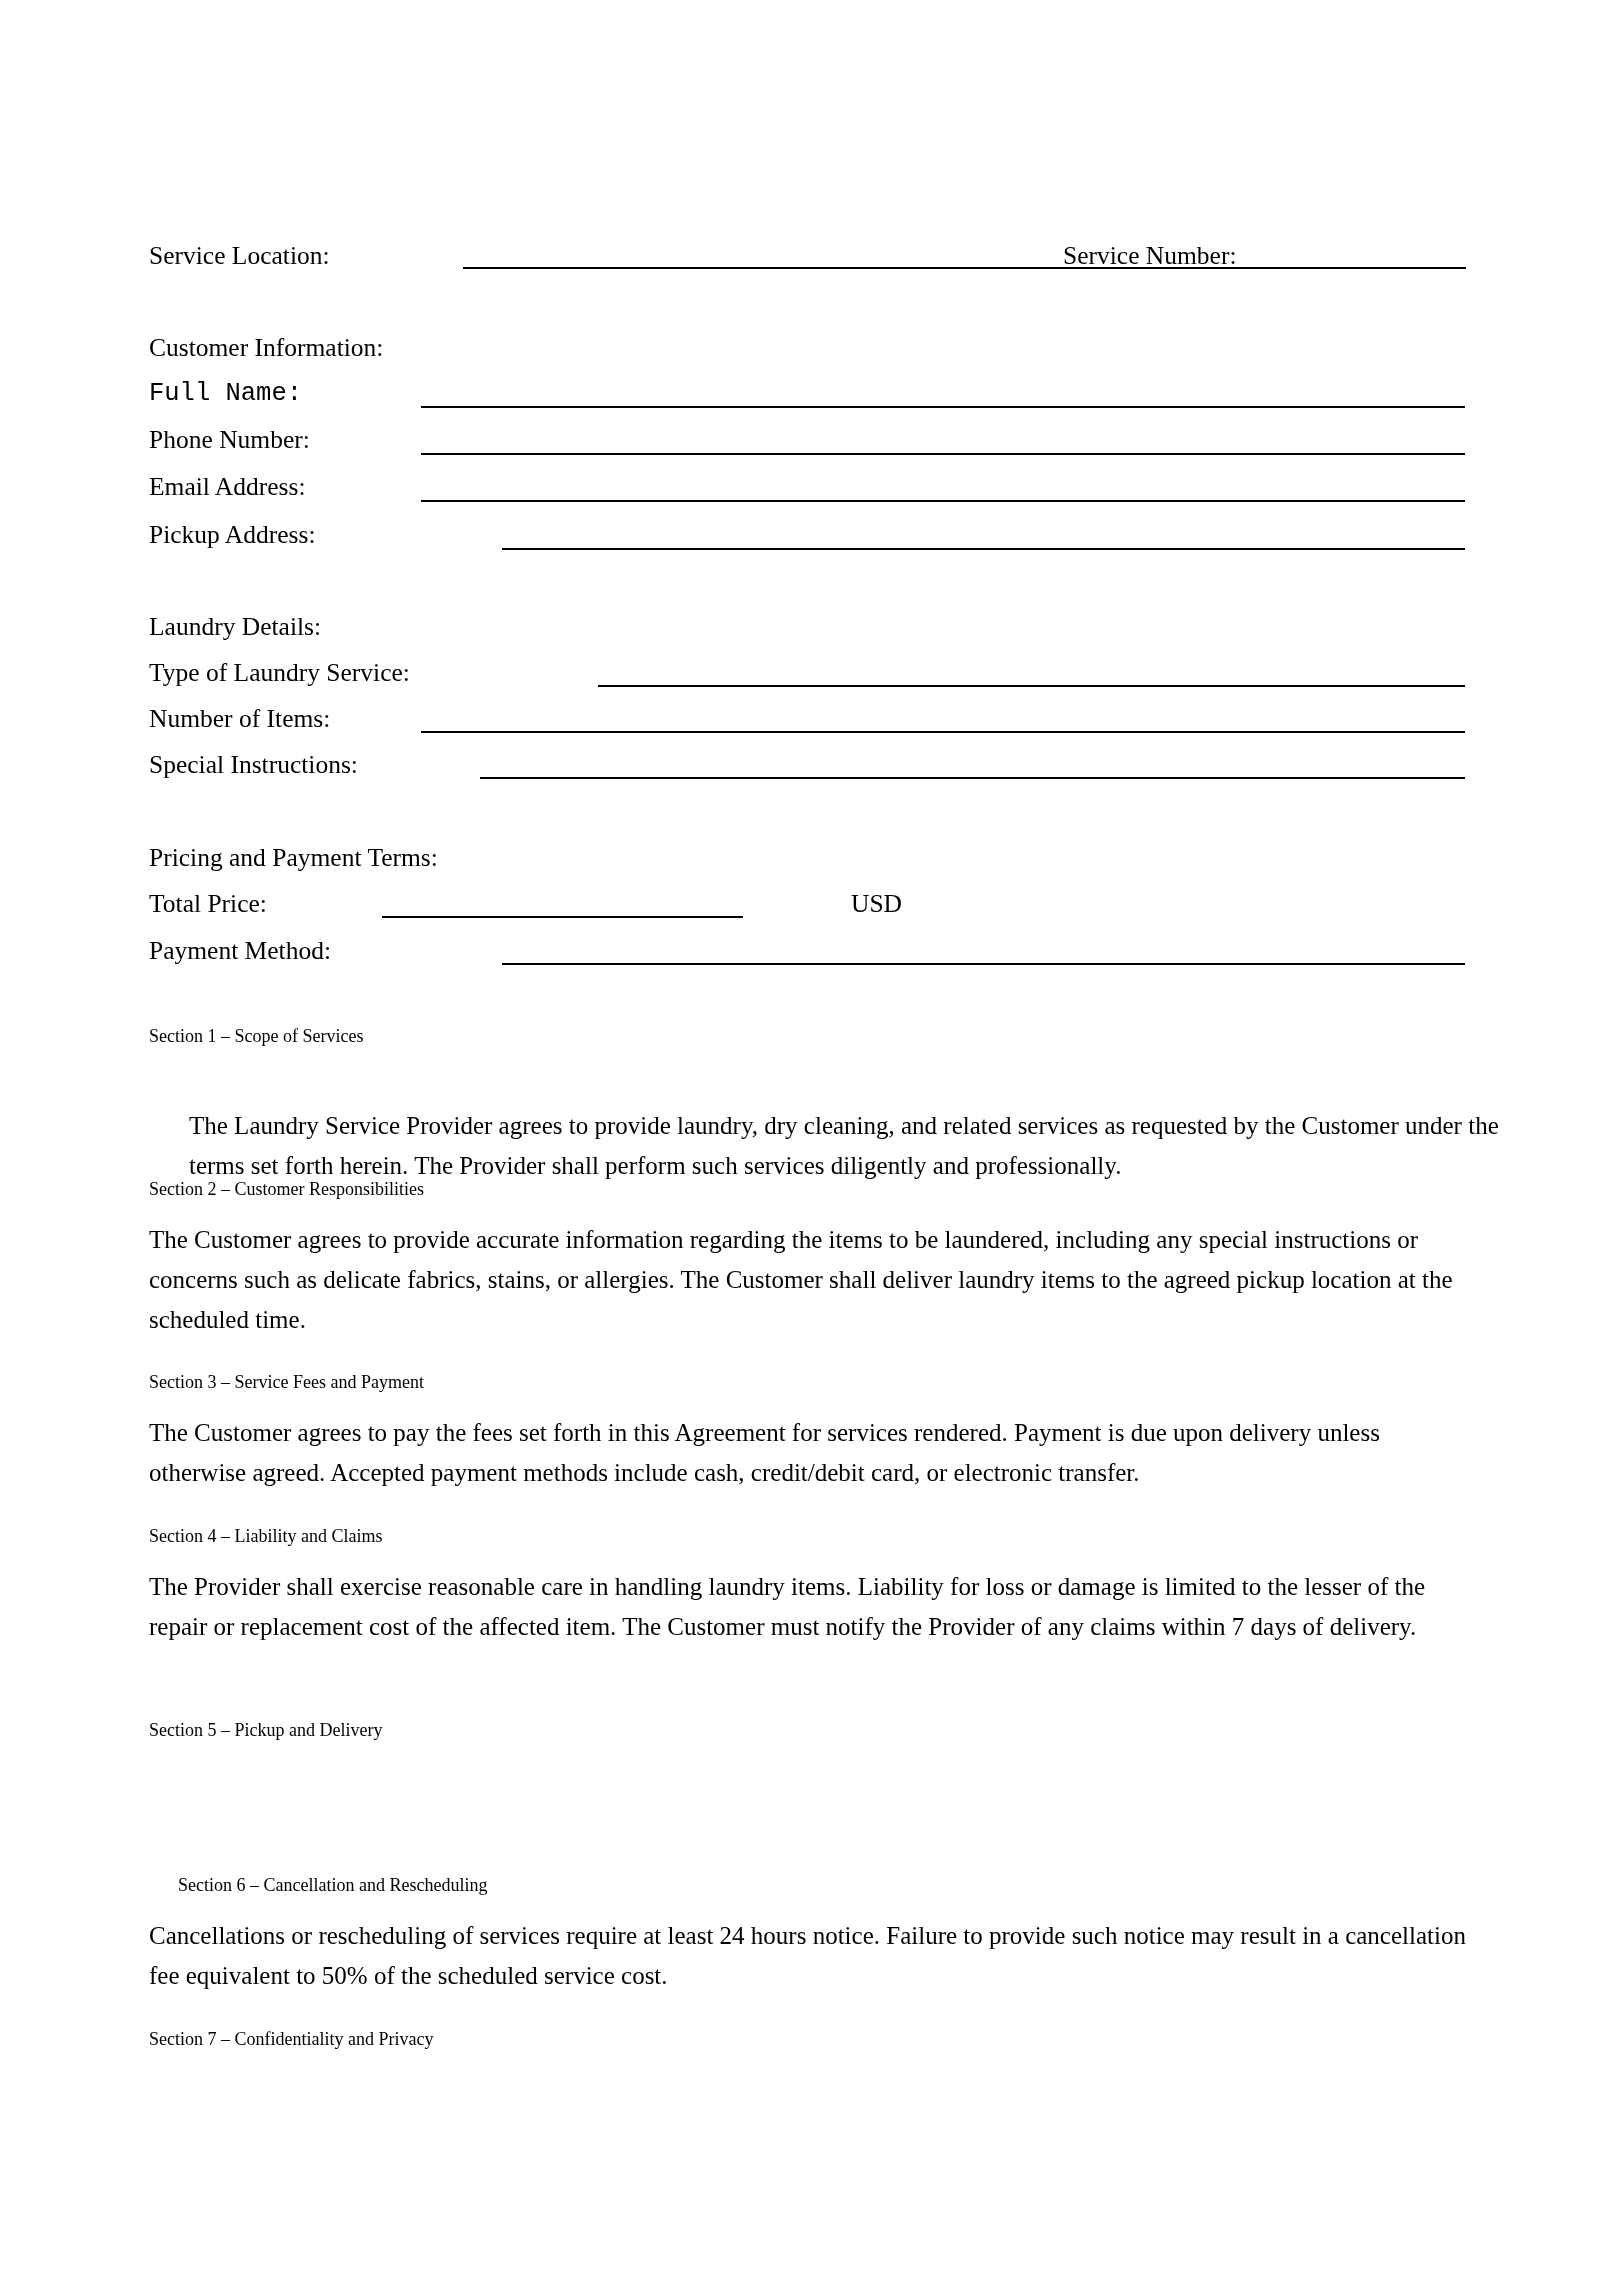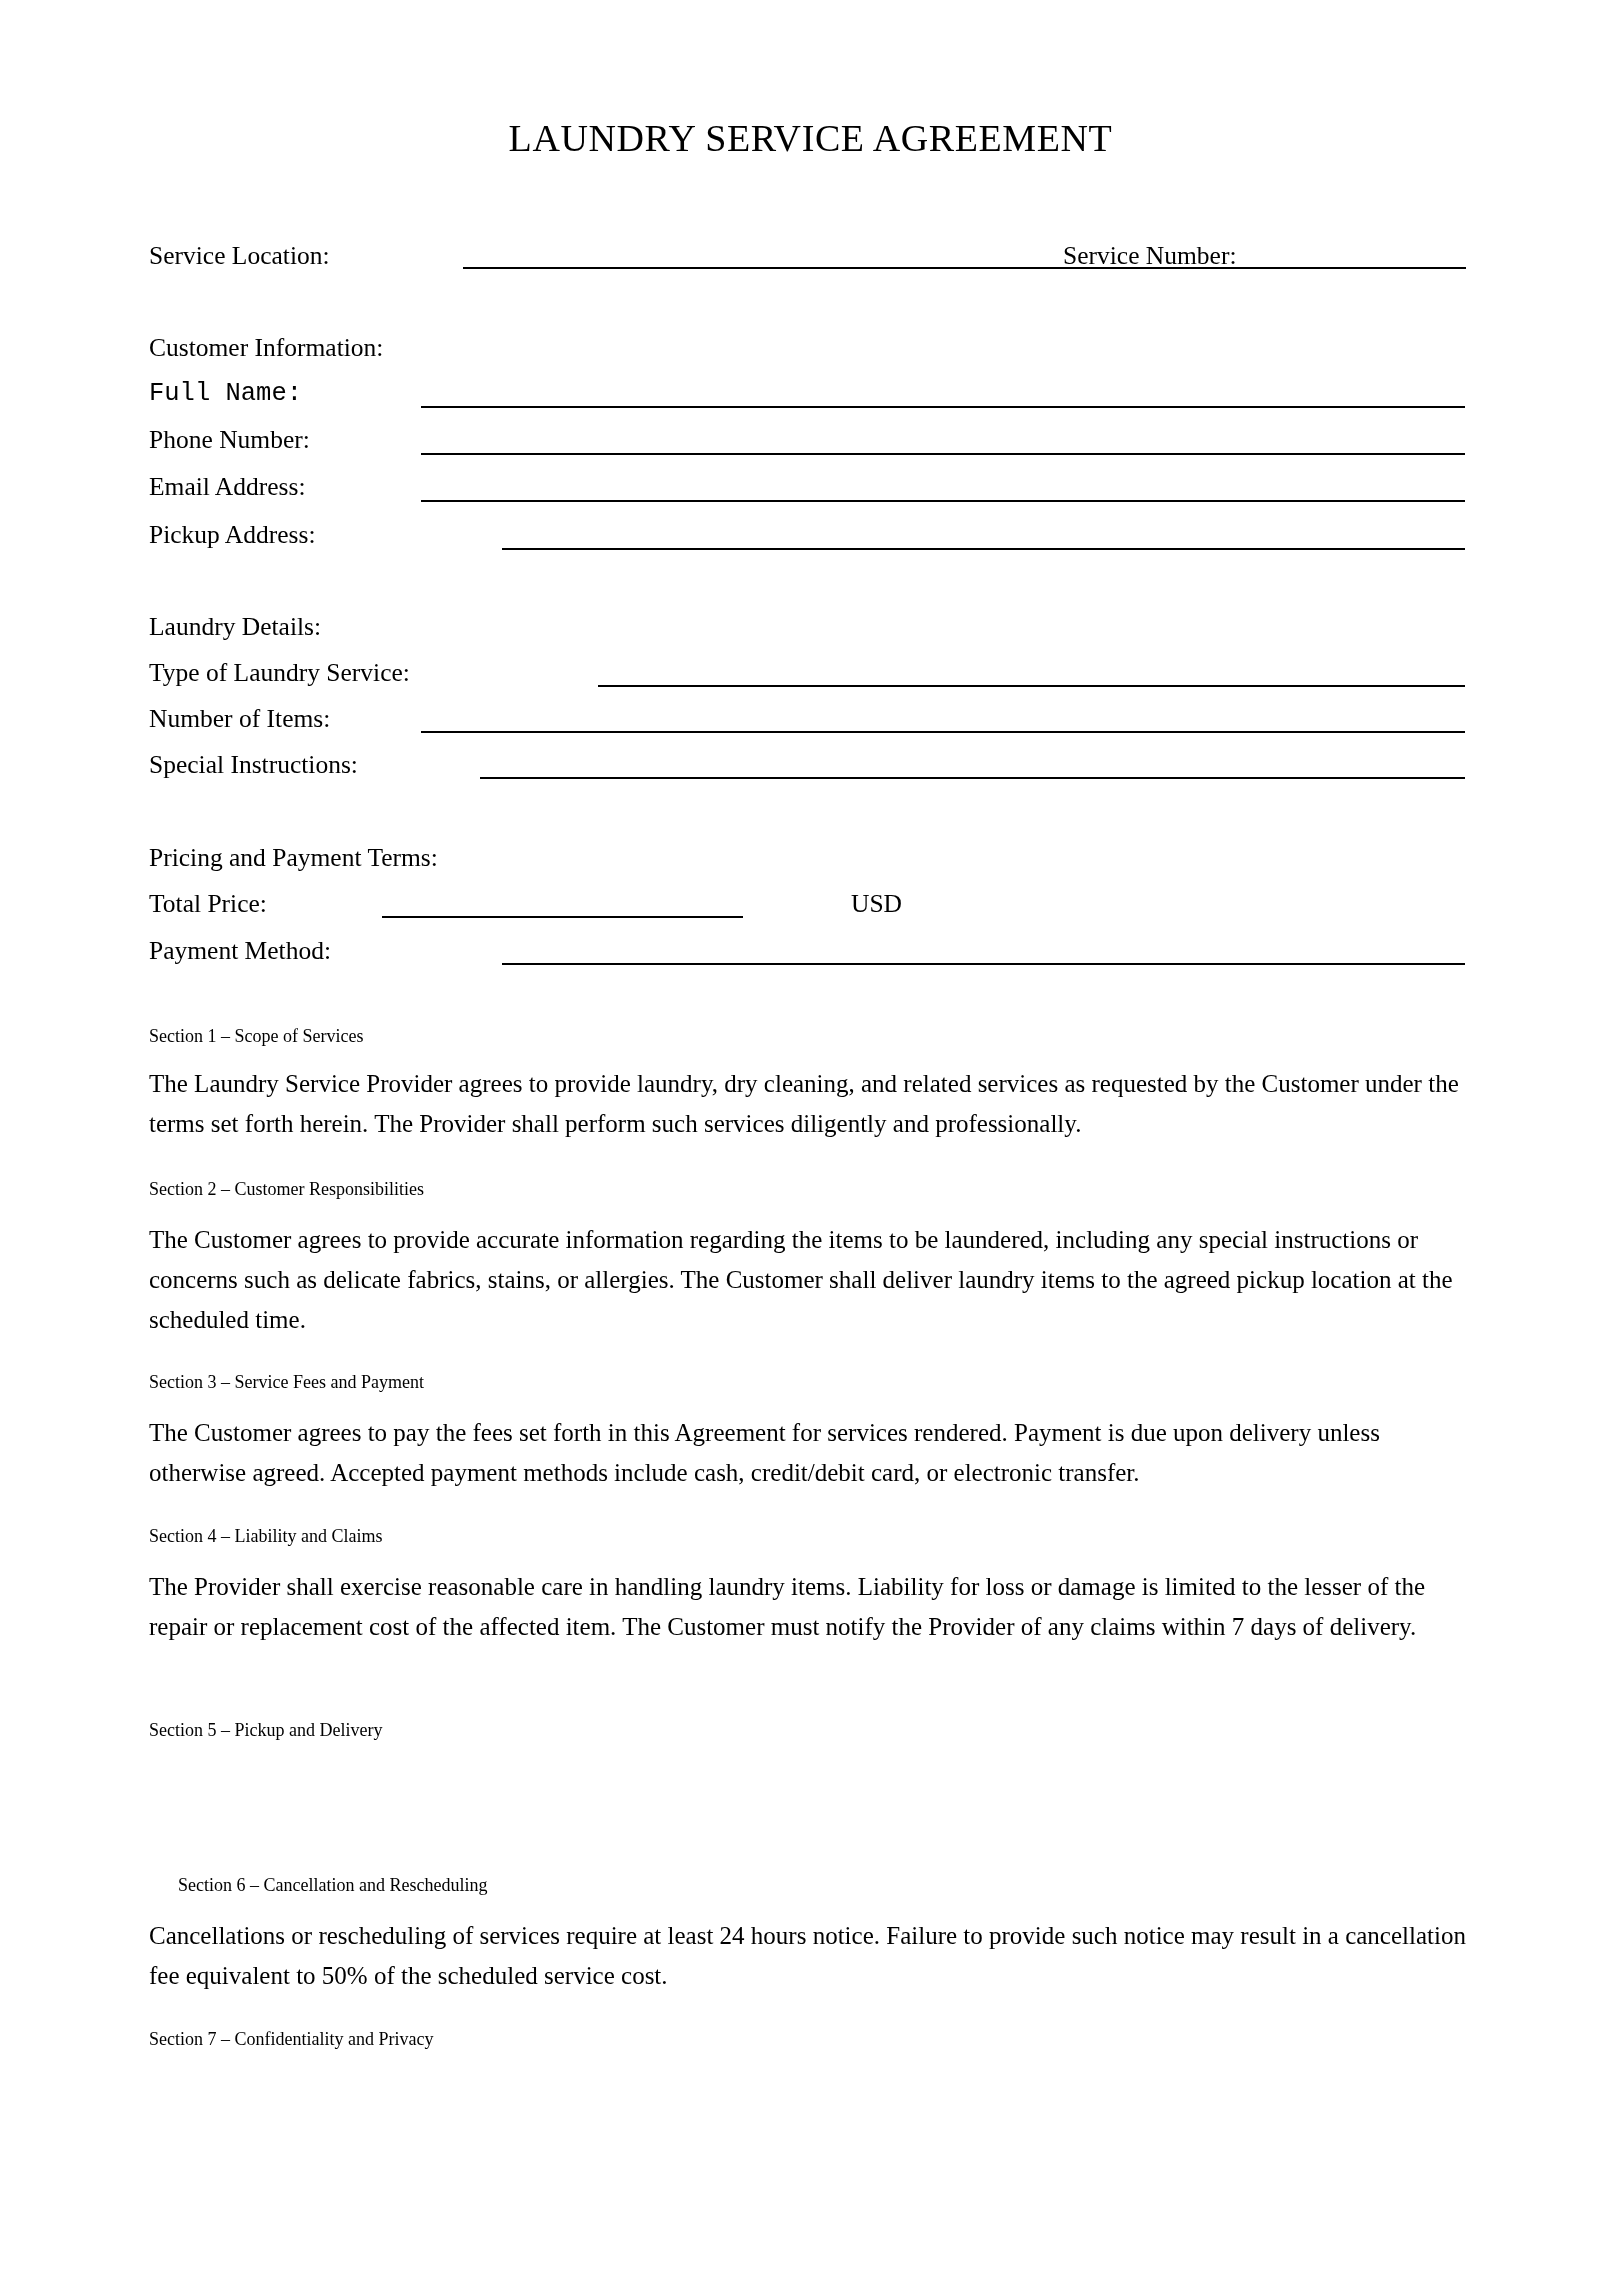--- a/index.html
+++ b/index.html
@@ -69,21 +69,20 @@
     font-size: 25px;
     line-height: 40px;
     text-align: left;
   }
 </style>
 </head>
 <body>
 
 <div class="page">
 
-  <div class="doc-title">LAUNDRY SERVICE AGREEMENT</div>
 
   <div class="lbl" style="left:149px; top:241px;">Service Location:</div>
   <div class="rule" style="left:463px; top:267px; width:1003px;"></div>
   <div class="lbl" style="left:1063px; top:241px;">Service Number:</div>
 
   <div class="lbl" style="left:149px; top:333px;">Customer Information:</div>
 
   <div class="lbl" style="left:149px; top:379px;font-family:Liberation Mono, monospace;">Full Name:</div>
   <div class="rule" style="left:421px; top:406px; width:1044px;"></div>
 
@@ -110,21 +109,21 @@
   <div class="lbl" style="left:149px; top:843px;">Pricing and Payment Terms:</div>
 
   <div class="lbl" style="left:149px; top:889px;">Total Price:</div>
   <div class="rule" style="left:382px; top:916px; width:361px;"></div>
   <div class="lbl" style="left:851px; top:889px;">USD</div>
 
   <div class="lbl" style="left:149px; top:936px;">Payment Method:</div>
   <div class="rule" style="left:502px; top:963px; width:963px;"></div>
 
   <div class="sec-head" style="top:1022px;">Section 1 – Scope of Services</div>
-  <div class="sec-body" style="top:1064px;">The Laundry Service Provider agrees to provide laundry, dry cleaning, and related services as requested by the Customer under the terms set forth herein. The Provider shall perform such services diligently and professionally.</div>
+  <div class="sec-body" style="top:1106px;margin-left:40px;">The Laundry Service Provider agrees to provide laundry, dry cleaning, and related services as requested by the Customer under the terms set forth herein. The Provider shall perform such services diligently and professionally.</div>
 
   <div class="sec-head" style="top:1175px;">Section 2 – Customer Responsibilities</div>
   <div class="sec-body" style="top:1220px;">The Customer agrees to provide accurate information regarding the items to be laundered, including any special instructions or concerns such as delicate fabrics, stains, or allergies. The Customer shall deliver laundry items to the agreed pickup location at the scheduled time.</div>
 
   <div class="sec-head" style="top:1368px;">Section 3 – Service Fees and Payment</div>
   <div class="sec-body" style="top:1413px;">The Customer agrees to pay the fees set forth in this Agreement for services rendered. Payment is due upon delivery unless otherwise agreed. Accepted payment methods include cash, credit/debit card, or electronic transfer.</div>
 
   <div class="sec-head" style="top:1522px;">Section 4 – Liability and Claims</div>
   <div class="sec-body" style="top:1567px;">The Provider shall exercise reasonable care in handling laundry items. Liability for loss or damage is limited to the lesser of the repair or replacement cost of the affected item. The Customer must notify the Provider of any claims within 7 days of delivery.</div>
 

